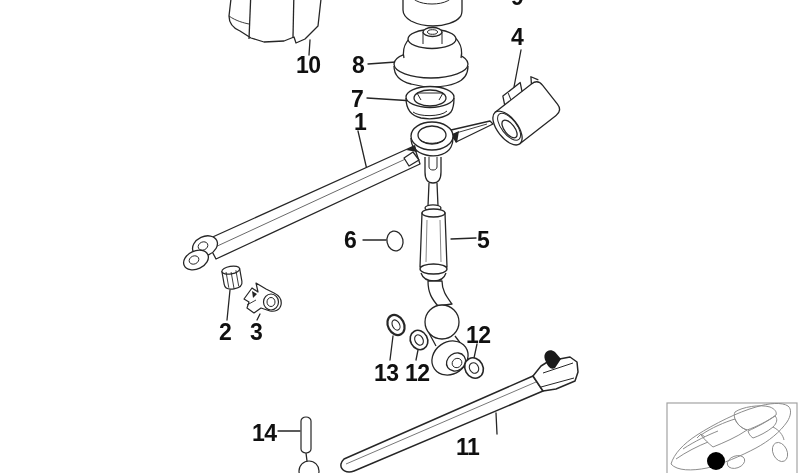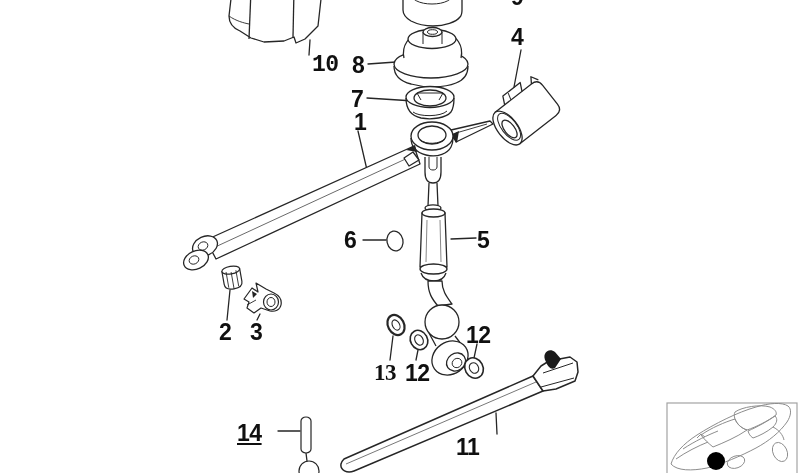--- a/index.html
+++ b/index.html
@@ -187,27 +187,27 @@
         <path d="M697,438 L701,434 L705,437"></path>
         <ellipse cx="736" cy="462" rx="9" ry="6" transform="rotate(-20 736 462)"></ellipse>
         <ellipse cx="780" cy="452" rx="7" ry="10" transform="rotate(-25 780 452)"></ellipse>
       </g>
       <circle cx="716" cy="461" r="9" fill="#000000"></circle>
     </g>
   </svg>
 
   <div class="callout" style="left:511px;top:-15px;">9</div>
   <div class="callout" style="left:511px;top:25px;">4</div>
-  <div class="callout" style="left:312px;top:53px;font-family:Liberation Mono, monospace;">10</div>
+  <div class="callout" style="left:296px;top:53px;">10</div>
   <div class="callout" style="left:352px;top:53px;">8</div>
   <div class="callout" style="left:351px;top:87px;">7</div>
   <div class="callout" style="left:354px;top:110px;">1</div>
   <div class="callout" style="left:344px;top:228px;">6</div>
   <div class="callout" style="left:477px;top:228px;">5</div>
   <div class="callout" style="left:219px;top:320px;">2</div>
   <div class="callout" style="left:250px;top:320px;">3</div>
-  <div class="callout" style="left:374px;top:361px;font-family:Liberation Serif, serif;">13</div>
+  <div class="callout" style="left:374px;top:361px;">13</div>
   <div class="callout" style="left:405px;top:361px;">12</div>
   <div class="callout" style="left:466px;top:323px;">12</div>
   <div class="callout" style="left:456px;top:435px;">11</div>
-  <div class="callout" style="left:237px;top:421px;text-decoration:underline;">14</div>
+  <div class="callout" style="left:252px;top:421px;">14</div>
 
 </div>
 
 </body></html>

